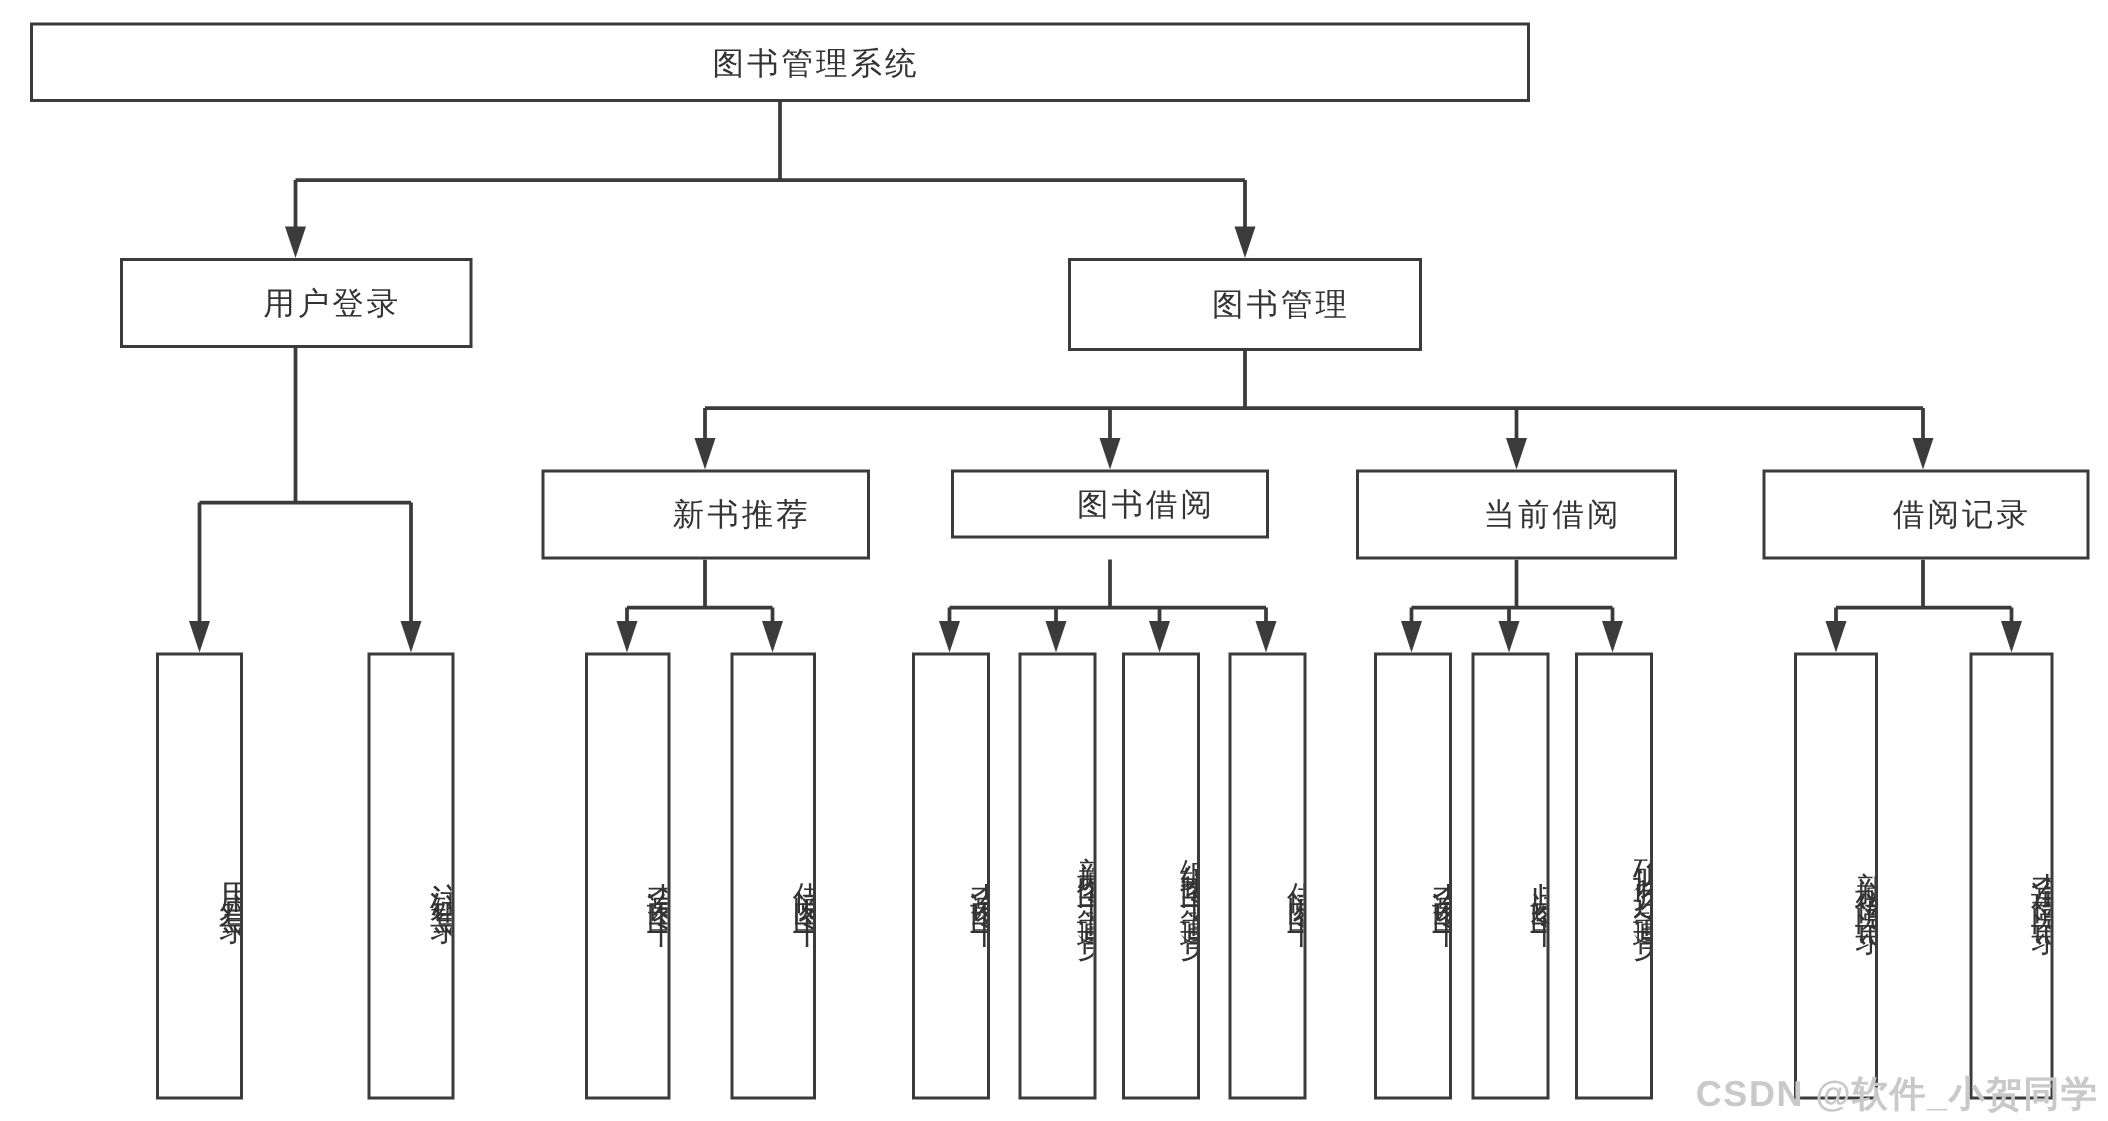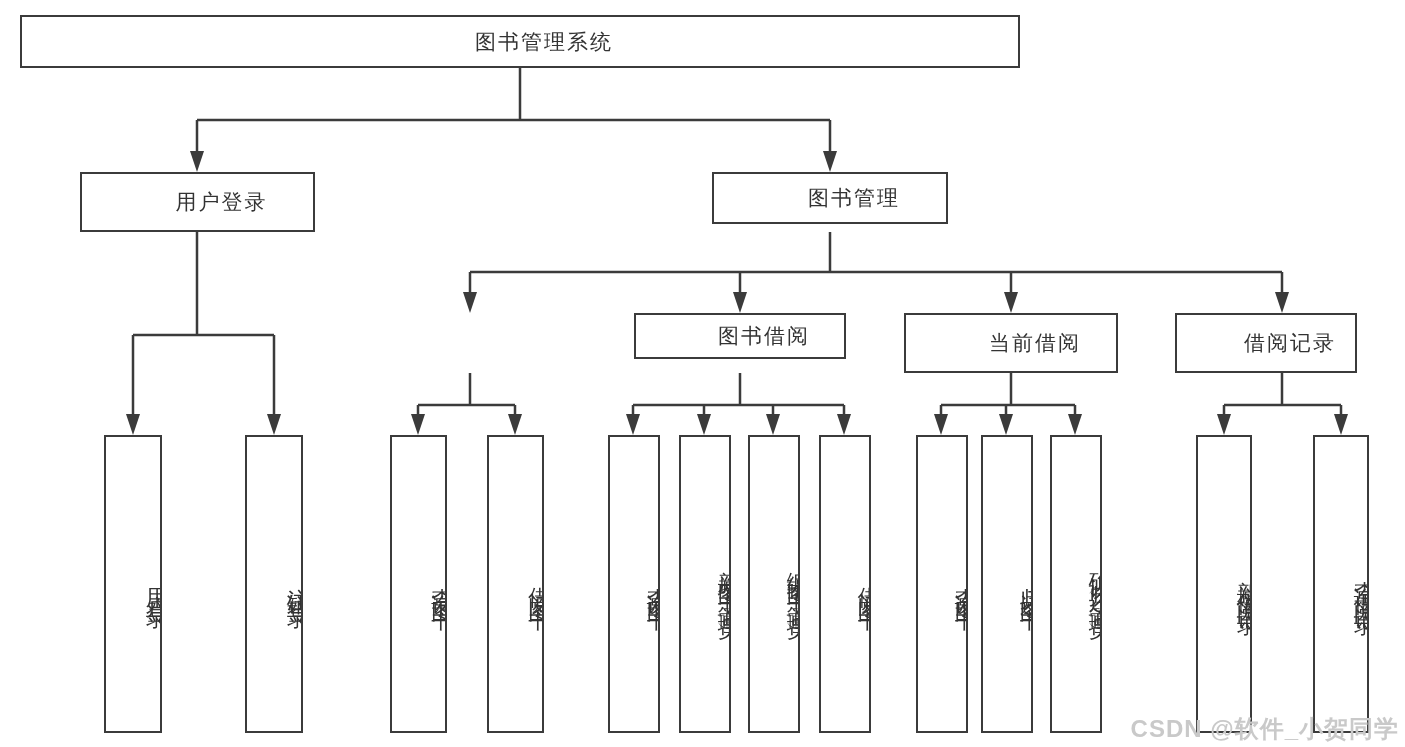--- a/index.html
+++ b/index.html
@@ -65,25 +65,26 @@
       <polygon points="999,414 1013,414 1006,435"></polygon>
       <polygon points="1068,414 1082,414 1075,435"></polygon>
       <polygon points="1217,414 1231,414 1224,435"></polygon>
       <polygon points="1334,414 1348,414 1341,435"></polygon>
     </g>
   </svg>
 
   <div class="node h-node" style="left:20px;top:15px;width:1000px;height:53px;">图书管理系统</div>
 
   <div class="node h-node" style="left:80px;top:172px;width:235px;height:60px;">用户登录</div>
-  <div class="node h-node" style="left:712px;top:172px;width:236px;height:52px;">图书管理</div>
+  <div class="node h-node" style="left:712px;top:172px;width:236px;height:62px;">图书管理</div>
 
+  <div class="node h-node" style="left:361px;top:313px;width:219px;height:60px;">新书推荐</div>
   <div class="node h-node" style="left:634px;top:313px;width:212px;height:46px;text-align:center;">图书借阅</div>
   <div class="node h-node" style="left:904px;top:313px;width:214px;height:60px;text-align:right;">当前借阅</div>
-  <div class="node h-node" style="left:1175px;top:313px;width:182px;height:60px;">借阅记录</div>
+  <div class="node h-node" style="left:1175px;top:313px;width:218px;height:60px;">借阅记录</div>
 
   <div class="node v-node" style="left:104px;top:435px;width:58px;height:298px;">用户登录</div>
   <div class="node v-node" style="left:245px;top:435px;width:58px;height:298px;">注销登录</div>
 
   <div class="node v-node" style="left:390px;top:435px;width:57px;height:298px;">查询图书</div>
   <div class="node v-node" style="left:487px;top:435px;width:57px;height:298px;">借阅图书</div>
 
   <div class="node v-node" style="left:608px;top:435px;width:50px;height:298px;">查询图书</div>
   <div class="node v-node" style="left:679px;top:435px;width:50px;height:298px;">新增图书（管理员）</div>
   <div class="node v-node" style="left:748px;top:435px;width:50px;height:298px;">编辑图书（管理员）</div>

